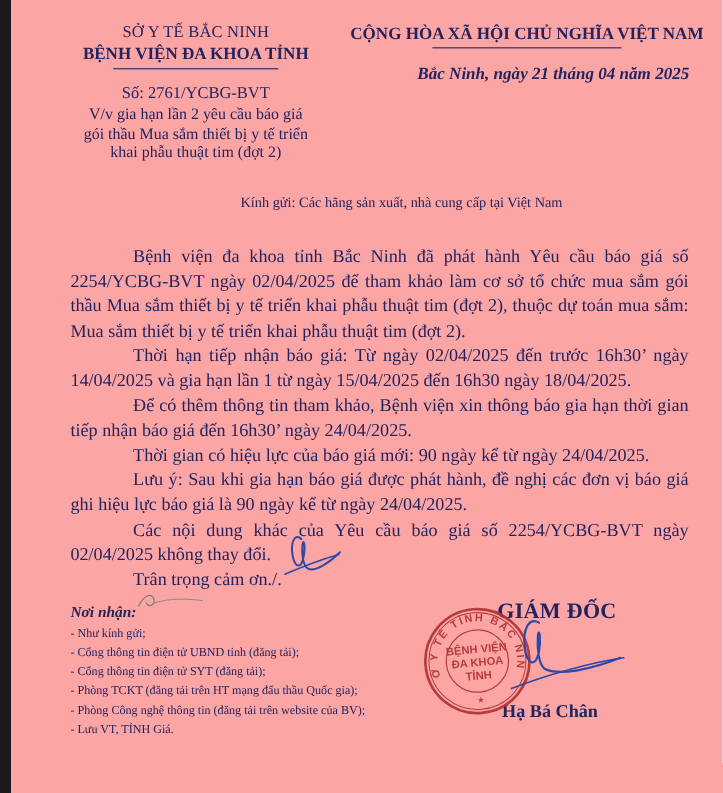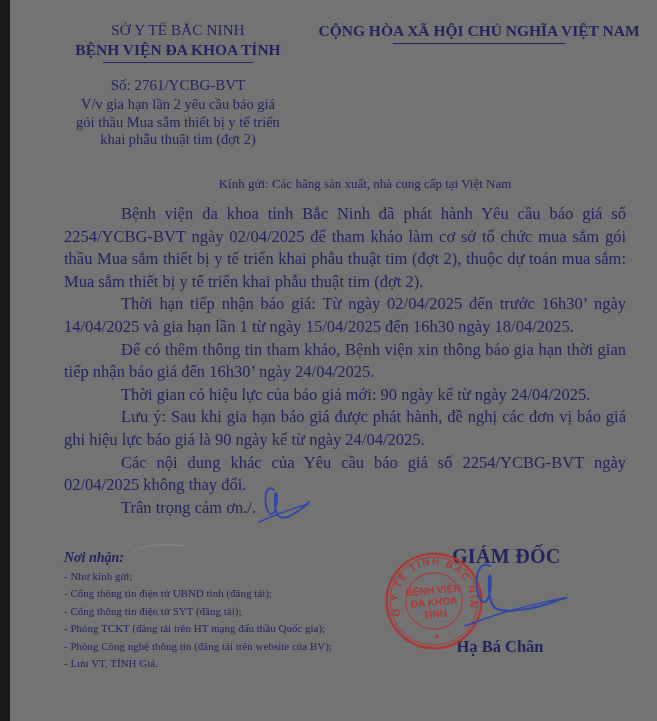--- a/index.html
+++ b/index.html
@@ -1,17 +1,17 @@
 <!DOCTYPE html>
 <html><head>
 <meta charset="utf-8">
 <style>
   html,body { margin:0; padding:0; background:#ffffff; }
   .page {
-    position:relative; width:657px; height:721px; background:#737373;
+    position:relative; width:657px; height:721px; background:#fca5a5;
     font-family:"Liberation Serif","DejaVu Serif",serif;
     color:#23235e; overflow:hidden;
   }
   .edge-strip { position:absolute; left:0; top:0; width:10px; height:721px; background:#1a1a1a; }
 
   
   .header-left  { position:absolute; left:62px;  top:22px; width:232px; text-align:center; }
   .hl1 { font-size:15px; letter-spacing:.2px; }
   .hl2 { font-size:15.5px; font-weight:bold; margin-top:2px; }
   .rule { height:0; border-bottom:1.5px solid #23235e; margin:3px auto 0; }
@@ -20,21 +20,21 @@
   .doc-number { font-size:15px; margin-top:14px; }
   .subject { font-size:14.5px; line-height:17.5px; margin-top:2px; }
 
   .header-right { position:absolute; left:312px; top:22px; width:334px; text-align:center; }
   .hr1 { font-size:15.5px; font-weight:bold; }
   .hr2 { font-size:16px; font-weight:bold; margin-top:3px; }
   .dateline { font-size:15.5px; font-weight:bold; font-style:italic; margin-top:15px; padding-left:48px; white-space:nowrap; }
 
   .salutation { position:absolute; left:105px; top:176px; width:520px; text-align:center; font-size:13px; }
 
-  .body-text { position:absolute; left:64px; top:203px; width:562px; font-size:16.5px; line-height:22.6px; text-align:justify; }
+  .body-text { position:absolute; left:64px; top:222px; width:562px; font-size:16.5px; line-height:22.6px; text-align:justify; }
   .body-text p { margin:0; text-indent:57px; }
   .body-text p.closing { text-align:left; }
 
   .recipients { position:absolute; left:64px; top:550px; width:340px; }
   .recipients-label { font-size:14px; font-weight:bold; font-style:italic; }
   .recipients ul { list-style:none; margin:2px 0 0; padding:0; font-size:11px; line-height:17.4px; }
 
   .director-title { position:absolute; left:452px; top:545px; width:144px; font-weight:bold; font-size:20px; letter-spacing:.3px; }
   .director-name  { position:absolute; left:428px; top:637px; width:144px; text-align:center; font-weight:bold; font-size:16.5px; }
 
@@ -59,20 +59,21 @@
     <div class="subject">
       <div>V/v gia hạn lần 2 yêu cầu báo giá</div>
       <div>gói thầu Mua sắm thiết bị y tế triển</div>
       <div>khai phẫu thuật tim (đợt 2)</div>
     </div>
   </div>
 
   <div class="header-right">
     <div class="hr1">CỘNG HÒA XÃ HỘI CHỦ NGHĨA VIỆT NAM</div>
     <div class="rule rule-right"></div>
+    <div class="dateline">Bắc Ninh, ngày 21 tháng 04 năm 2025</div>
   </div>
 
   <div class="salutation">Kính gửi: Các hãng sản xuất, nhà cung cấp tại Việt Nam</div>
 
   <div class="body-text">
     <p>Bệnh viện đa khoa tỉnh Bắc Ninh đã phát hành Yêu cầu báo giá số 2254/YCBG-BVT ngày 02/04/2025 để tham khảo làm cơ sở tổ chức mua sắm gói thầu Mua sắm thiết bị y tế triển khai phẫu thuật tim (đợt 2), thuộc dự toán mua sắm: Mua sắm thiết bị y tế triển khai phẫu thuật tim (đợt 2).</p>
     <p>Thời hạn tiếp nhận báo giá: Từ ngày 02/04/2025 đến trước 16h30’ ngày 14/04/2025 và gia hạn lần 1 từ ngày 15/04/2025 đến 16h30 ngày 18/04/2025.</p>
     <p>Để có thêm thông tin tham khảo, Bệnh viện xin thông báo gia hạn thời gian tiếp nhận báo giá đến 16h30’ ngày 24/04/2025.</p>
     <p>Thời gian có hiệu lực của báo giá mới: 90 ngày kể từ ngày 24/04/2025.</p>
     <p>Lưu ý: Sau khi gia hạn báo giá được phát hành, đề nghị các đơn vị báo giá ghi hiệu lực báo giá là 90 ngày kể từ ngày 24/04/2025.</p>

